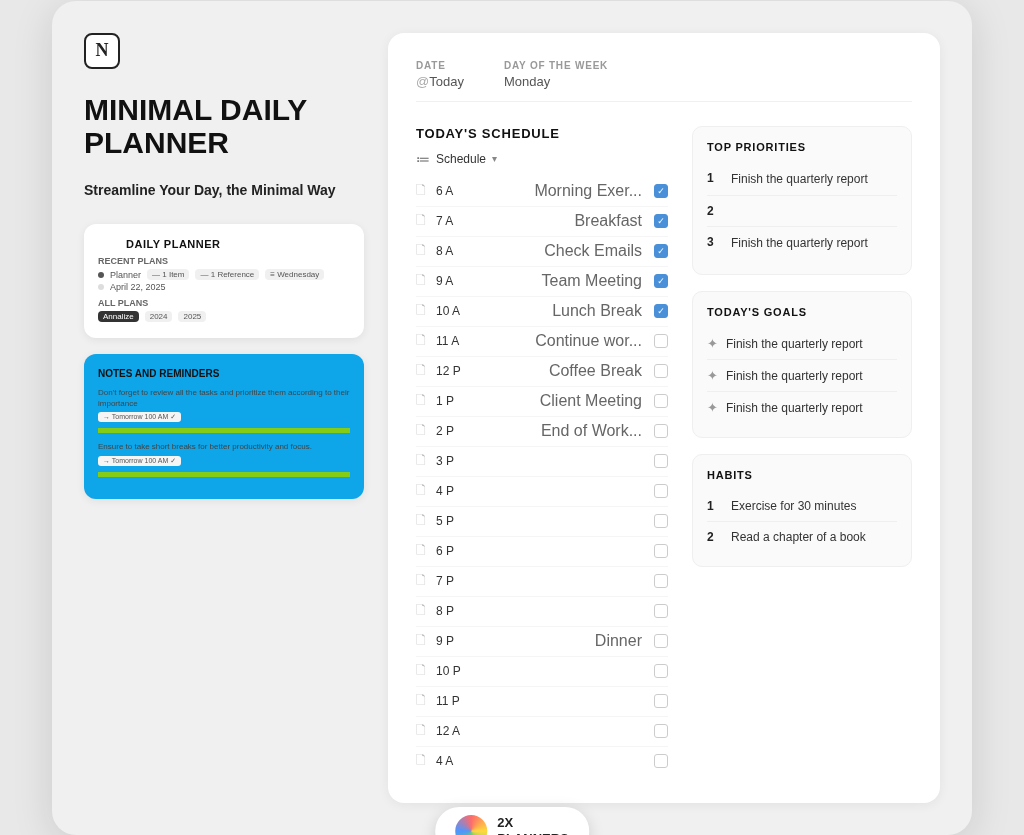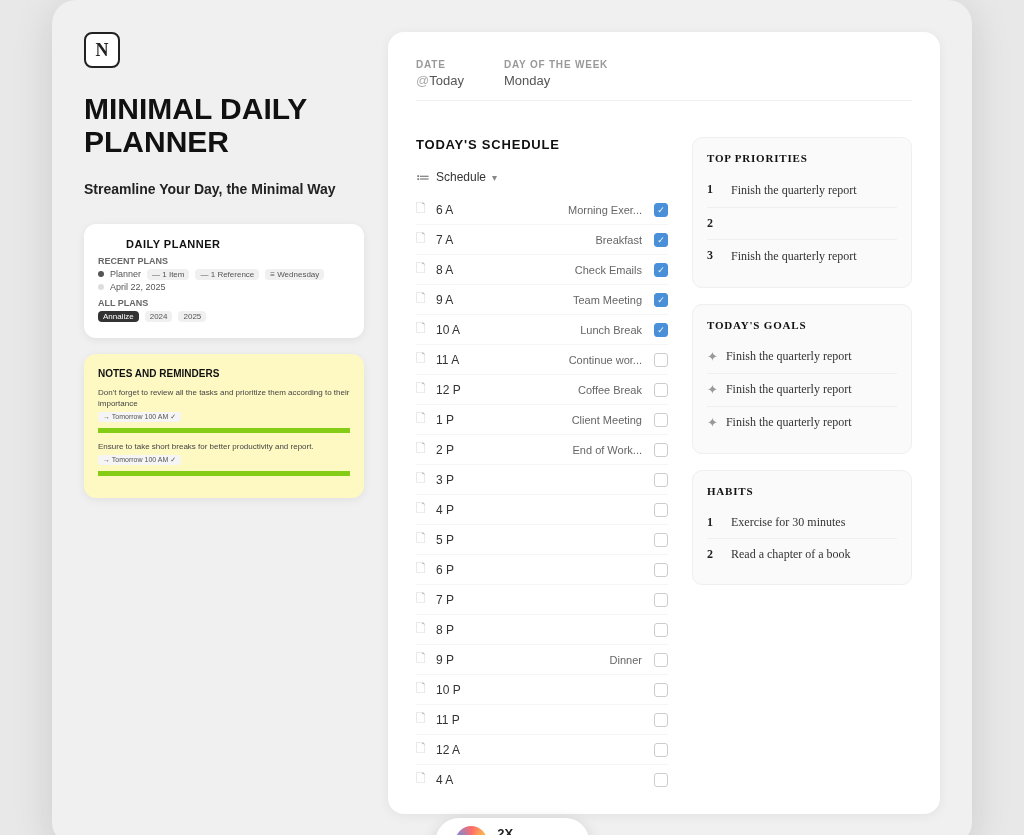--- a/index.html
+++ b/index.html
@@ -100,21 +100,21 @@
     .mini-tag {
       background: #f0f0f0;
       border-radius: 4px;
       padding: 1px 5px;
       font-size: 8px;
       color: #555;
     }
     .mini-tag.dark { background: #333; color: white; }
     .mini-text { font-size: 9px; color: #555; }
     .mini-card2 {
-      background: #fef9c3;
+      background: #0ea5e9;
       border-radius: 12px;
       padding: 14px;
       box-shadow: 0 2px 8px rgba(0,0,0,0.07);
       font-size: 9px;
       color: #444;
     }
     .mini-card2-title {
       font-size: 10px;
       font-weight: 800;
       color: #111;
@@ -141,21 +141,21 @@
     }
 
     
     .right-panel {
       flex: 1;
       background: white;
       border-radius: 16px;
       padding: 27px 28px;
       display: flex;
       flex-direction: column;
-      gap: 16px;
+      gap: 4px;
       overflow: hidden;
       box-shadow: 0 2px 12px rgba(0,0,0,0.06);
       margin-left: 24px;
     }
     .top-meta {
       display: flex;
       gap: 40px;
       margin-bottom: 20px;
       padding-bottom: 12px;
       border-bottom: 1px solid #f0f0f0;
@@ -187,21 +187,21 @@
       max-height: 650px;
     }
     .schedule-col::-webkit-scrollbar { width: 0; }
 
     .section-title {
       font-size: 13px;
       font-weight: 800;
       color: #111;
       text-transform: uppercase;
       letter-spacing: 0.8px;
-      margin-bottom: 17px;
+      margin-bottom: 10px;
     }
     .schedule-header {
       display: flex;
       align-items: center;
       gap: 6px;
       margin-bottom: 10px;
     }
     .schedule-tag {
       display: flex;
       align-items: center;
@@ -225,21 +225,21 @@
       width: 14px;
     }
     .schedule-time {
       font-size: 12px;
       color: #333;
       width: 36px;
       font-weight: 500;
     }
     .schedule-label {
       flex: 1;
-      font-size: 11px;
+      font-size: 16px;
       color: #666;
       text-align: right;
       padding-right: 6px;
     }
     .schedule-checkbox {
       width: 14px;
       height: 14px;
       border: 1.5px solid #ccc;
       border-radius: 3px;
       display: flex;
@@ -263,21 +263,20 @@
       flex-shrink: 0;
       display: flex;
       flex-direction: column;
       gap: 16px;
     }
     .panel-box {
       background: #fafafa;
       border: 1px solid #efefef;
       border-radius: 10px;
       padding: 14px;
-      font-family: Liberation Serif, serif;
     }
     .panel-title {
       font-size: 11px;
       font-weight: 800;
       color: #111;
       text-transform: uppercase;
       letter-spacing: 0.8px;
       margin-bottom: 10px;
     }
     .priority-item {
@@ -398,21 +397,21 @@
       </div>
     </div>
 
     <div class="mini-card2">
       <div class="mini-card2-title">NOTES AND REMINDERS</div>
       <div class="mini-note-item">
         <div class="mini-note-text">Don't forget to review all the tasks and prioritize them according to their importance</div>
         <span class="mini-note-link">→ Tomorrow 100 AM ✓</span>
       </div>
       <div class="mini-note-item">
-        <div class="mini-note-text">Ensure to take short breaks for better productivity and report.</div>
+        <div class="mini-note-text">Ensure to take short breaks for better productivity and focus.</div>
         <span class="mini-note-link">→ Tomorrow 100 AM ✓</span>
       </div>
     </div>
   </div>
 
   <div class="right-panel">
 
     <div class="top-meta">
       <div class="meta-group">
         <div class="meta-label">DATE</div>

